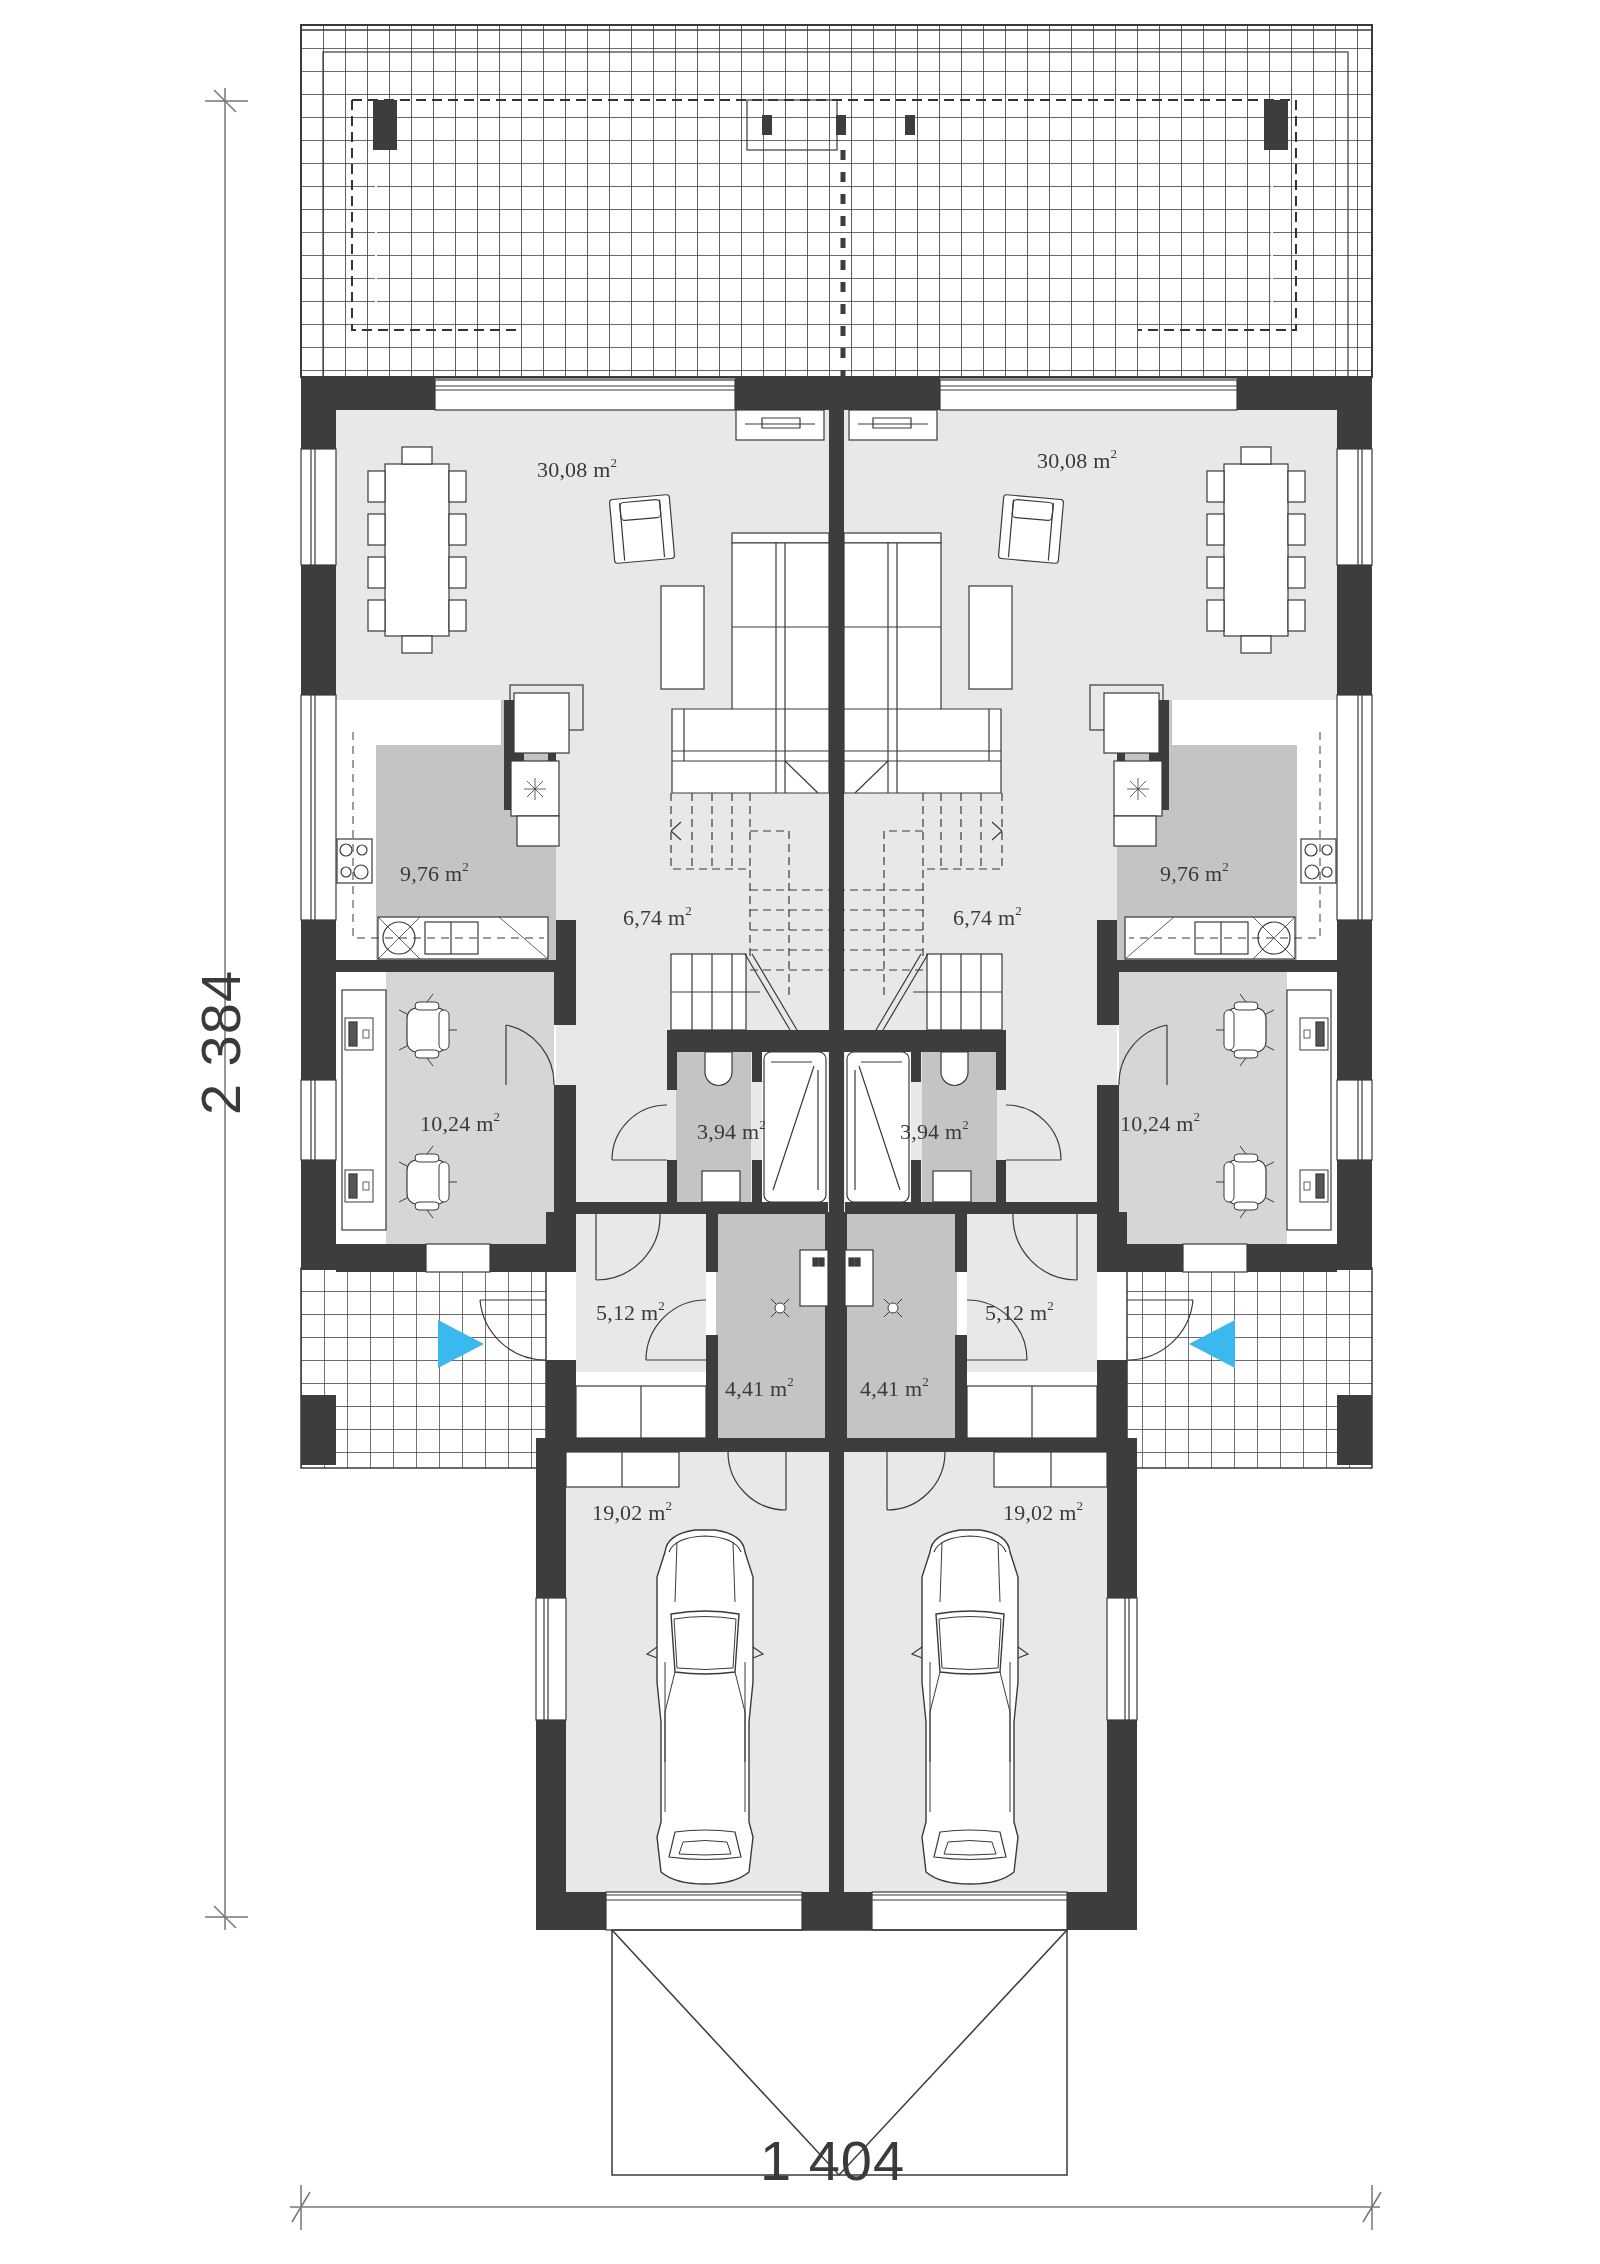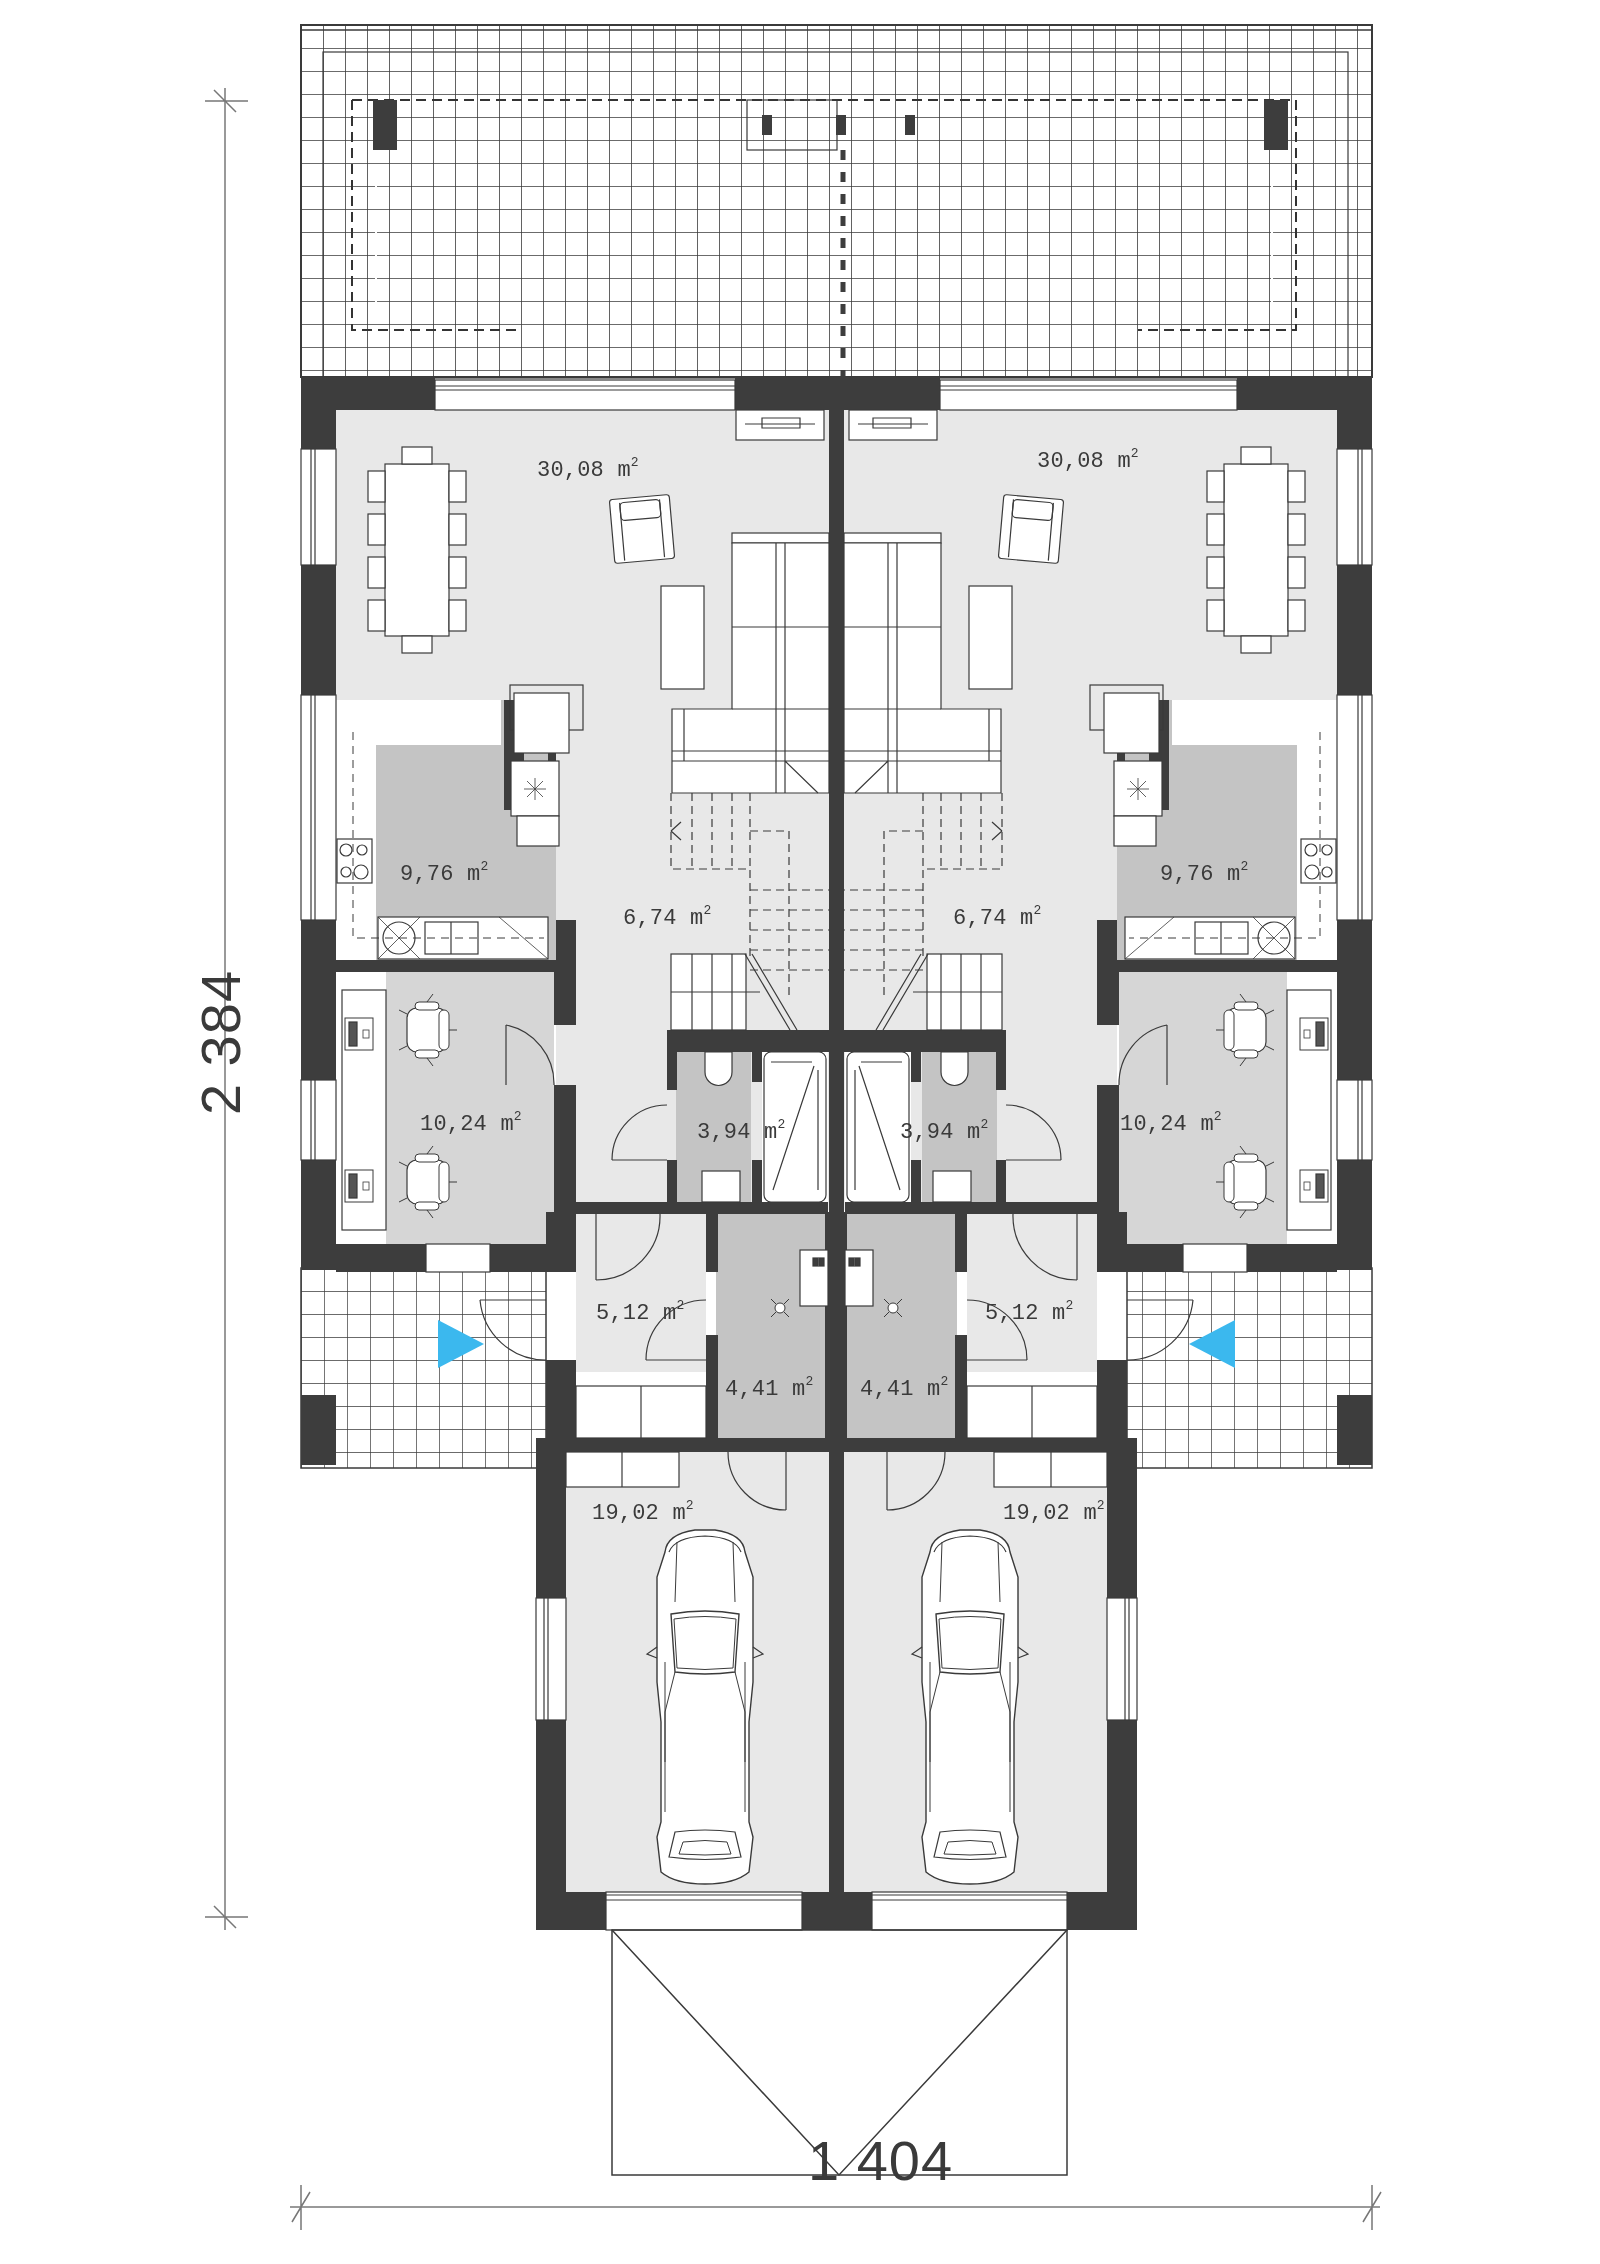--- a/index.html
+++ b/index.html
@@ -1,24 +1,24 @@
 <!DOCTYPE html>
 <html><head>
   <meta charset="utf-8">
   <style>
     html, body { margin: 0; padding: 0; background: #ffffff; }
     body { width: 1600px; height: 2264px; position: relative; overflow: hidden;
            font-family: "Liberation Sans", sans-serif; }
     #plan { position: absolute; left: 0; top: 0; width: 1600px; height: 2264px; }
-    .area-label { position: absolute; font-family: Liberation Mono, monospace;
+    .area-label { position: absolute; font-family: Liberation Serif, serif;
                   font-size: 22px; color: #3a3a3a; white-space: nowrap; letter-spacing: 0.2px; }
     .area-label sup { font-size: 13px; position: relative; top: -2px; }
     .dim-label { position: absolute; font-family: "Liberation Sans", sans-serif;
                  color: #3a3a3a; white-space: nowrap; }
-    .dim-h { font-size: 56px; left: 760px; top: 2128px; letter-spacing: 1px; margin-left: 48px; }
+    .dim-h { font-size: 56px; left: 760px; top: 2128px; letter-spacing: 1px; }
     .dim-v { font-size: 56px; left: 120px; top: 1010px; transform: rotate(-90deg);
              transform-origin: center center; width: 200px; text-align: center; letter-spacing: 1px; }
   </style>
 </head>
 <body>
 
 <svg id="plan" viewBox="0 0 1600 2264" xmlns="http://www.w3.org/2000/svg">
   <defs>
     <pattern id="terraceGrid" x="301" y="25" width="22" height="23" patternUnits="userSpaceOnUse">
       <rect width="22" height="23" fill="#ffffff"></rect>

